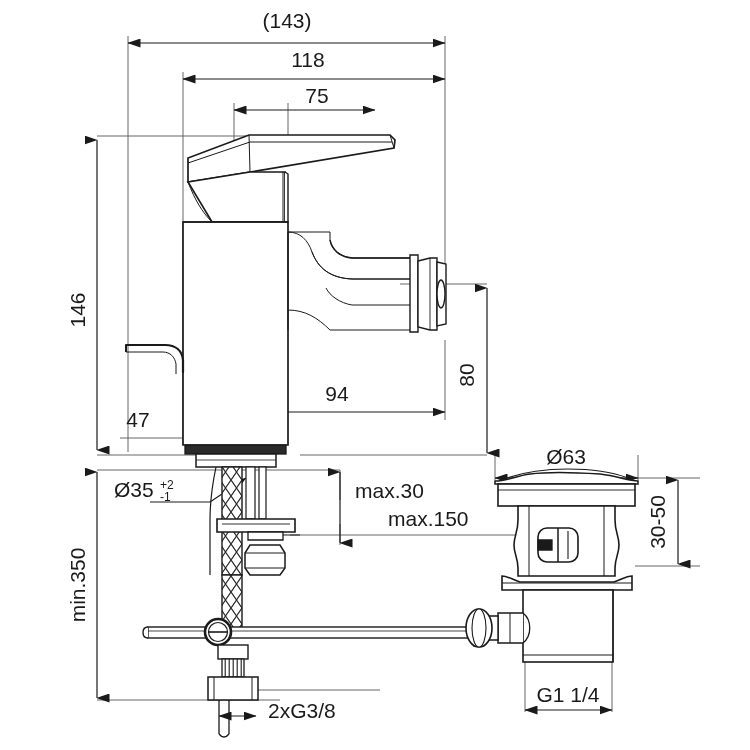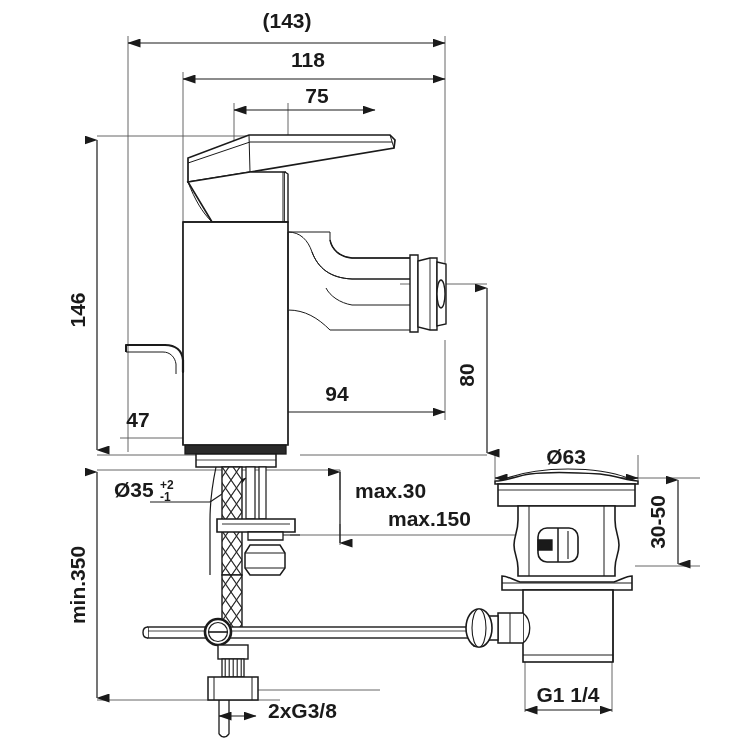--- a/index.html
+++ b/index.html
@@ -1,17 +1,17 @@
 <!DOCTYPE html>
 <html><head>
 <meta charset="utf-8">
 <style>
   html,body{margin:0;padding:0;background:#ffffff;}
   body{width:750px;height:750px;font-family:"Liberation Sans",sans-serif;overflow:hidden;}
-  #sheet{position:relative;width:750px;height:750px;background:#fff;font-weight:bold;}
+  #sheet{position:relative;width:750px;height:750px;background:#fff;}
   svg{display:block;}
   .dimtxt{font-family:"Liberation Sans",sans-serif;font-size:21px;fill:#1a1a1a;}
   .dimtxt-sm{font-family:"Liberation Sans",sans-serif;font-size:12px;fill:#1a1a1a;}
 </style>
 </head>
 <body>
 
 <div id="sheet">
 <svg width="750" height="750" viewBox="0 0 750 750">
   <defs>

